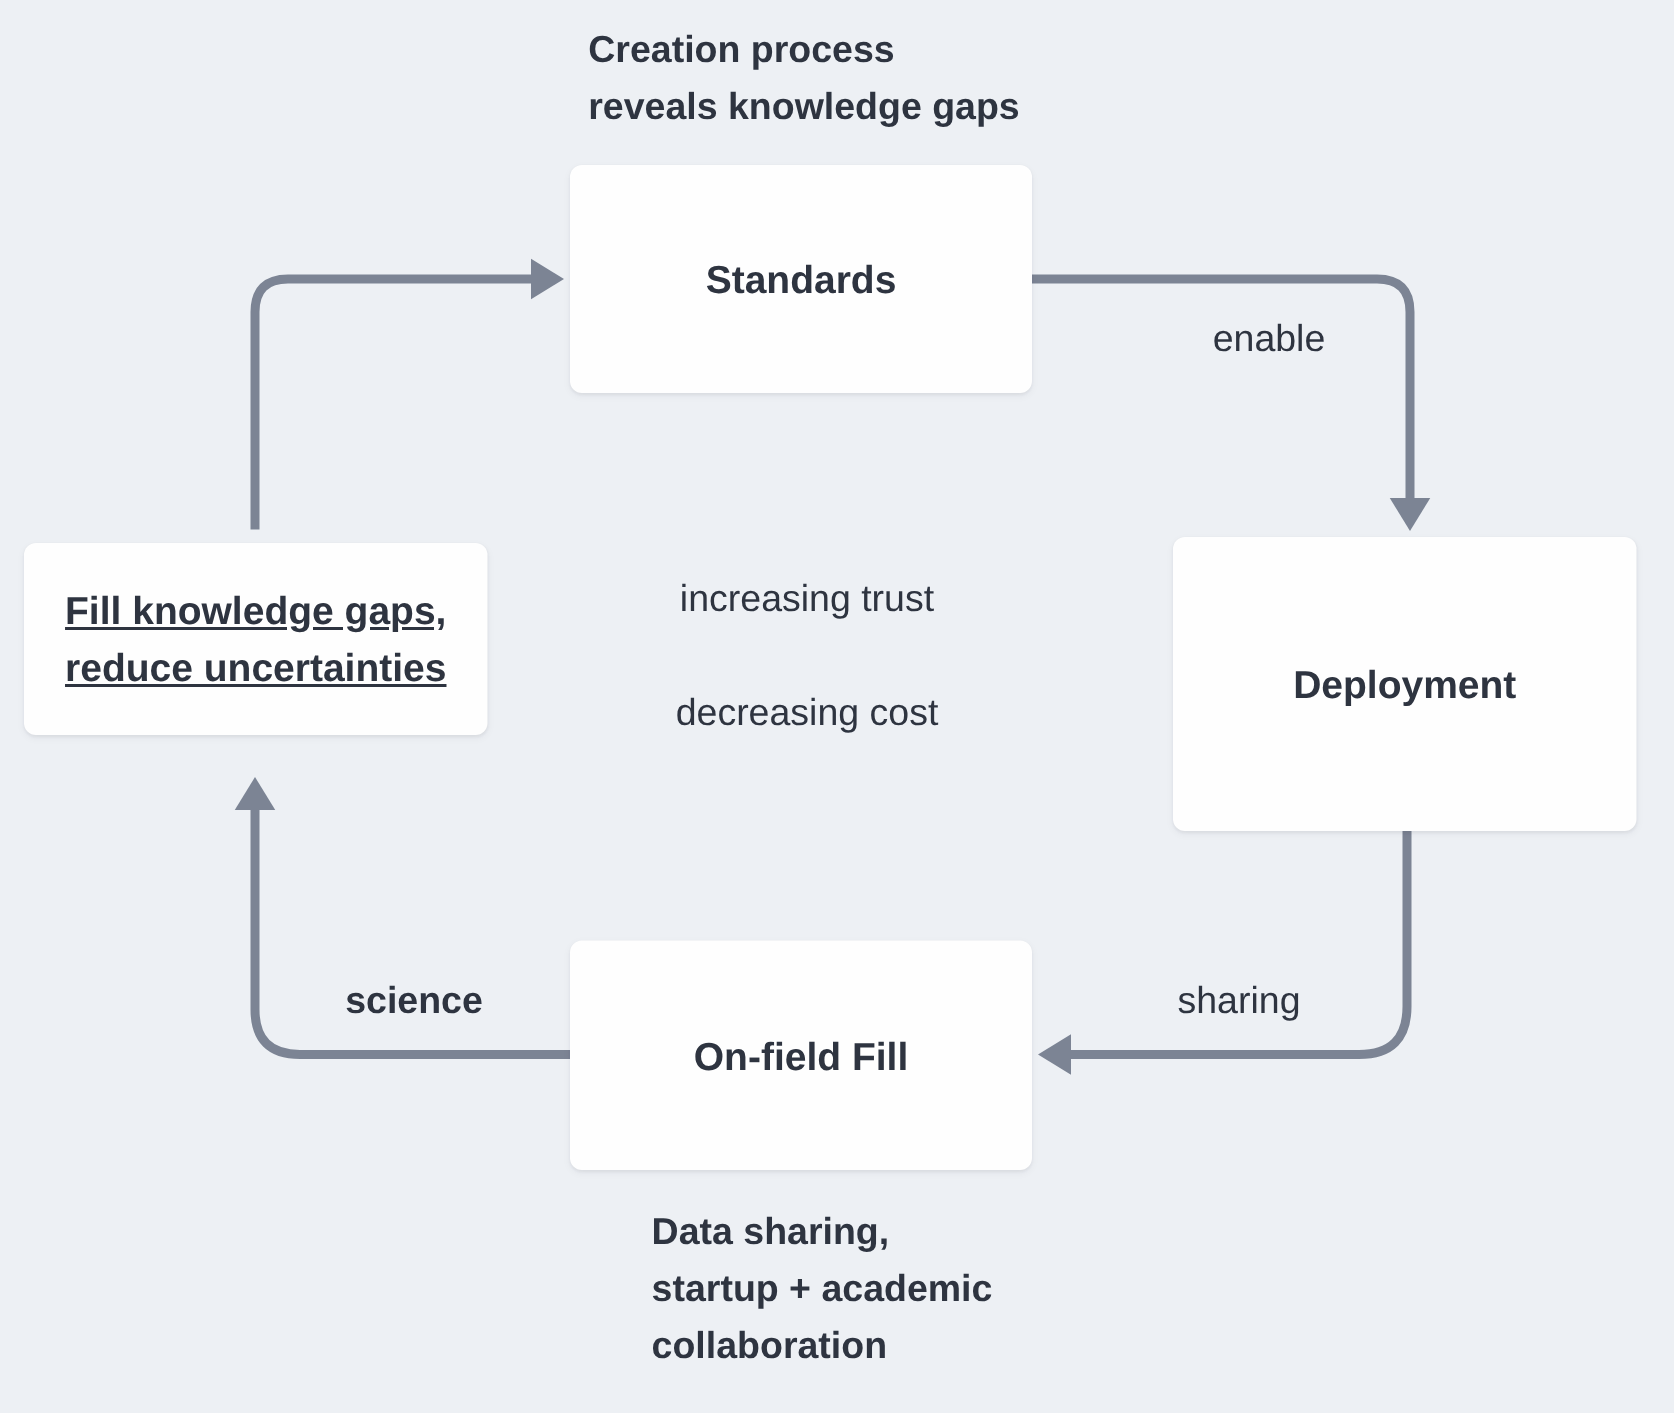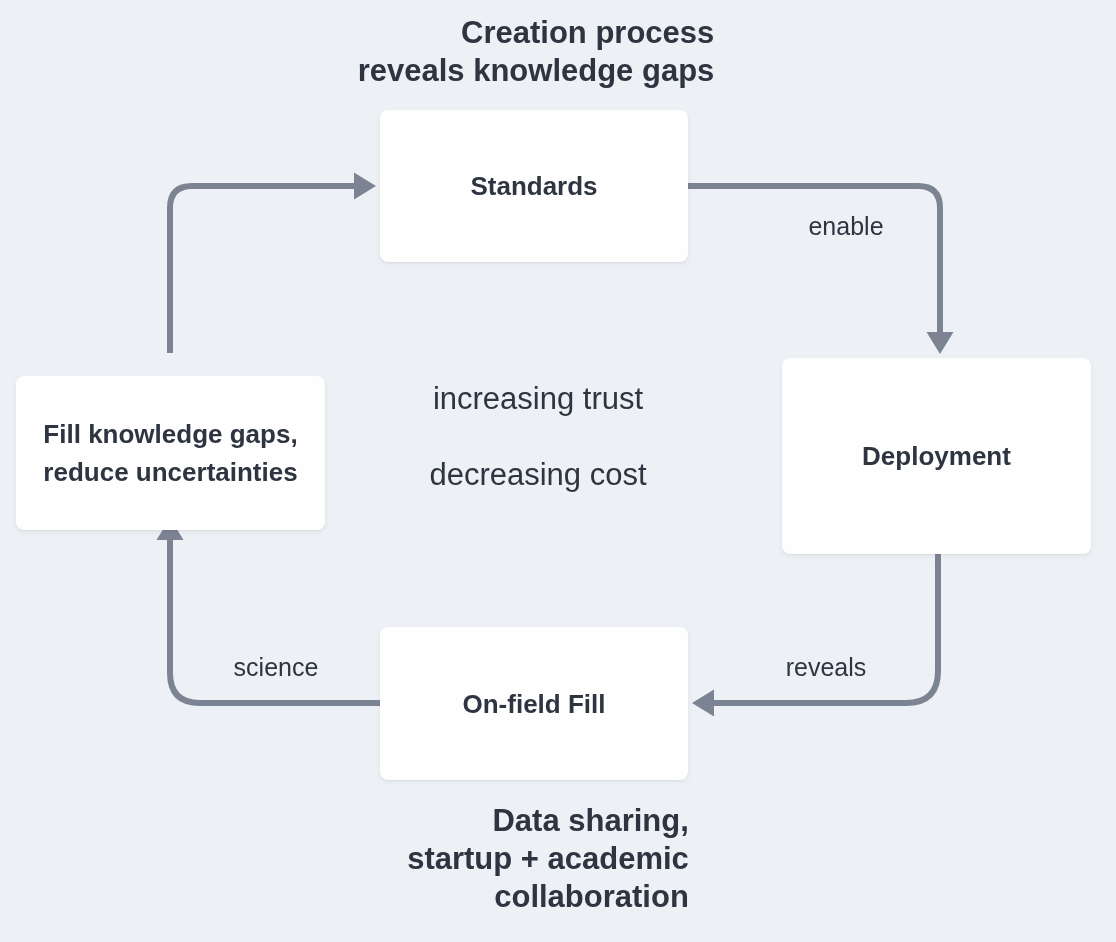--- a/index.html
+++ b/index.html
@@ -23,34 +23,34 @@
     box-shadow:0 1px 2px rgba(30,41,59,0.06),0 2px 6px rgba(30,41,59,0.05);
     display:flex;align-items:center;justify-content:center;
     text-align:center;
     font-size:26px;font-weight:600;line-height:38px;
     white-space:pre-line;
     color:var(--text);
   }
   .node-standards{left:380px;top:110px;width:308px;height:152px;}
   .node-deployment{left:782px;top:358px;width:309px;height:196px;}
   .node-onfield{left:380px;top:627px;width:308px;height:153px;}
-  .node-fillgaps{left:16px;top:376px;width:309px;height:154px;}
+  .node-fillgaps{left:16px;top:362px;width:309px;height:128px;text-decoration:underline;}
   .edge-label{
     position:absolute;
     font-size:25px;font-weight:500;line-height:38px;
     color:var(--text);white-space:pre-line;
   }
   .label-iterate{left:203px;top:207px;text-align:left;}
   .label-enable{left:846px;top:226px;transform:translate(-50%,-50%);}
   .label-collect{left:826px;top:667px;transform:translate(-50%,-50%);}
-  .label-science{left:276px;top:667px;transform:translate(-50%,-50%);}
+  .label-science{left:276px;top:667px;transform:translate(-50%,-50%);font-weight:bold;}
   .annotation{
     position:absolute;
-    font-size:31px;font-weight:600;line-height:38px;
-    text-align:right;white-space:pre-line;
+    font-size:25px;font-weight:600;line-height:38px;
+    text-align:left;white-space:pre-line;
     color:var(--text);
   }
   .annotation-top{left:536px;top:14px;transform:translateX(-50%);}
   .annotation-center-1{left:538px;top:399px;transform:translate(-50%,-50%);font-weight:500;}
   .annotation-center-2{left:538px;top:475px;transform:translate(-50%,-50%);font-weight:500;}
   .annotation-bottom{left:548px;top:802px;transform:translateX(-50%);}
 </style>
 </head>
 <body>
 
@@ -82,21 +82,21 @@
   <div class="annotation annotation-top">Creation process
 reveals knowledge gaps</div>
 
   <div class="node node-standards">Standards</div>
   <div class="node node-deployment">Deployment</div>
   <div class="node node-onfield">On-field Fill</div>
   <div class="node node-fillgaps">Fill knowledge gaps,
 reduce uncertainties</div>
 
   <div class="edge-label label-enable">enable</div>
-  <div class="edge-label label-collect">reveals</div>
+  <div class="edge-label label-collect">sharing</div>
   <div class="edge-label label-science">science</div>
 
   <div class="annotation annotation-center-1">increasing trust</div>
   <div class="annotation annotation-center-2">decreasing cost</div>
 
   <div class="annotation annotation-bottom">Data sharing,
 startup + academic
 collaboration</div>
 
 </div>

